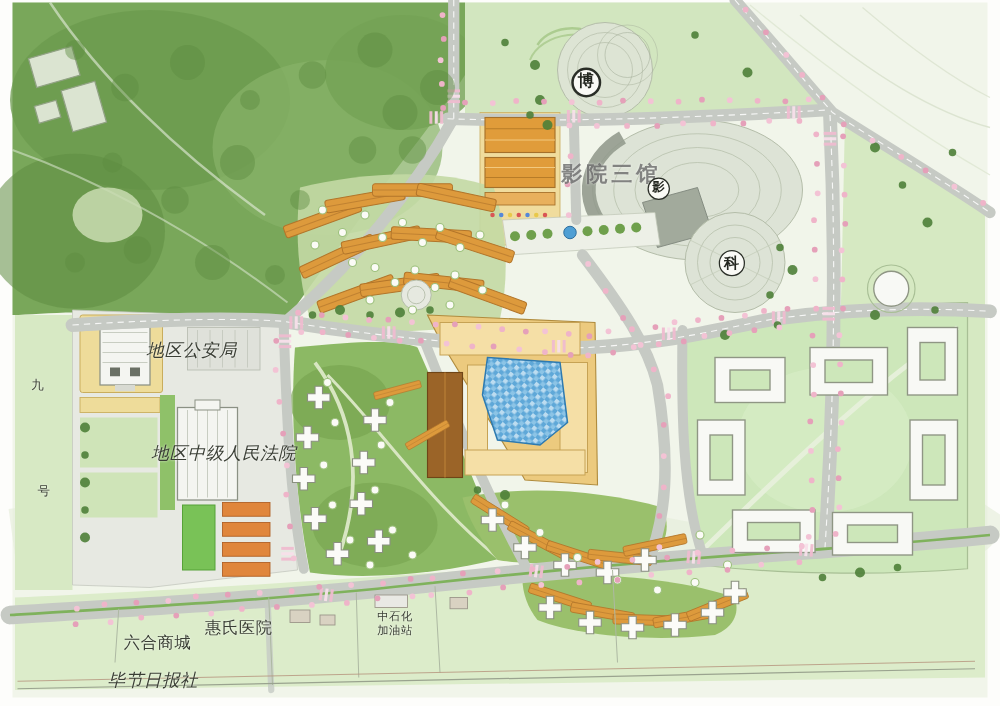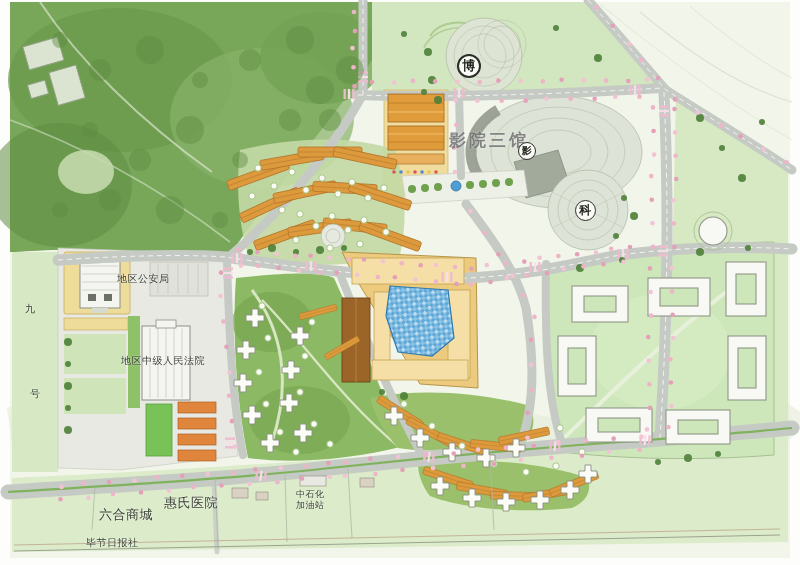--- a/index.html
+++ b/index.html
@@ -1,30 +1,30 @@
 <!DOCTYPE html>
 <html><head>
 <meta charset="utf-8">
 <style>
   html,body{margin:0;padding:0;background:#ffffff;}
   .stage{position:relative;width:800px;height:565px;background:#fdfdfb;overflow:hidden;
          font-family:"DejaVu Sans",sans-serif;}
   .stage svg{position:absolute;left:0;top:0;}
   .lbl{position:absolute;color:#3a3e35;white-space:nowrap;line-height:1.15;
        font-size:13px;letter-spacing:0.5px;text-shadow:0 0 2px rgba(255,255,255,.8);}
-  .lbl.small{font-size:10px;}
+  .lbl.small{font-size:14px;font-style:italic;}
   .lbl.big-title{font-size:17px;font-weight:bold;color:#737373;letter-spacing:3px;opacity:.85;}
   .badge{position:absolute;border:2px solid #2a2e27;border-radius:50%;
          background:rgba(252,252,249,.92);color:#23261f;display:flex;
          align-items:center;justify-content:center;font-weight:bold;
          box-sizing:border-box;text-shadow:none;}
   .badge.b-museum{left:457px;top:54px;width:24px;height:24px;font-size:13px;}
   .badge.b-cinema{left:518px;top:142px;width:18px;height:18px;font-size:10px;border-width:1.5px;}
   .badge.b-science{left:575px;top:200px;width:21px;height:21px;font-size:12px;border-width:1.5px;}
-  .gas{width:40px;line-height:11px;font-size:9px;}
+  .gas{text-align:center;width:40px;line-height:11px;font-size:9px;}
 </style>
 </head>
 <body>
 
 <div class="stage">
 <svg width="800" height="565" viewBox="0 0 800 565">
   <defs>
     <pattern id="poolPat" width="7" height="7" patternUnits="userSpaceOnUse" patternTransform="rotate(40)">
       <rect width="7" height="7" fill="#5fa8d8"></rect>
       <rect width="3.5" height="3.5" fill="#bcdcf0"></rect>

